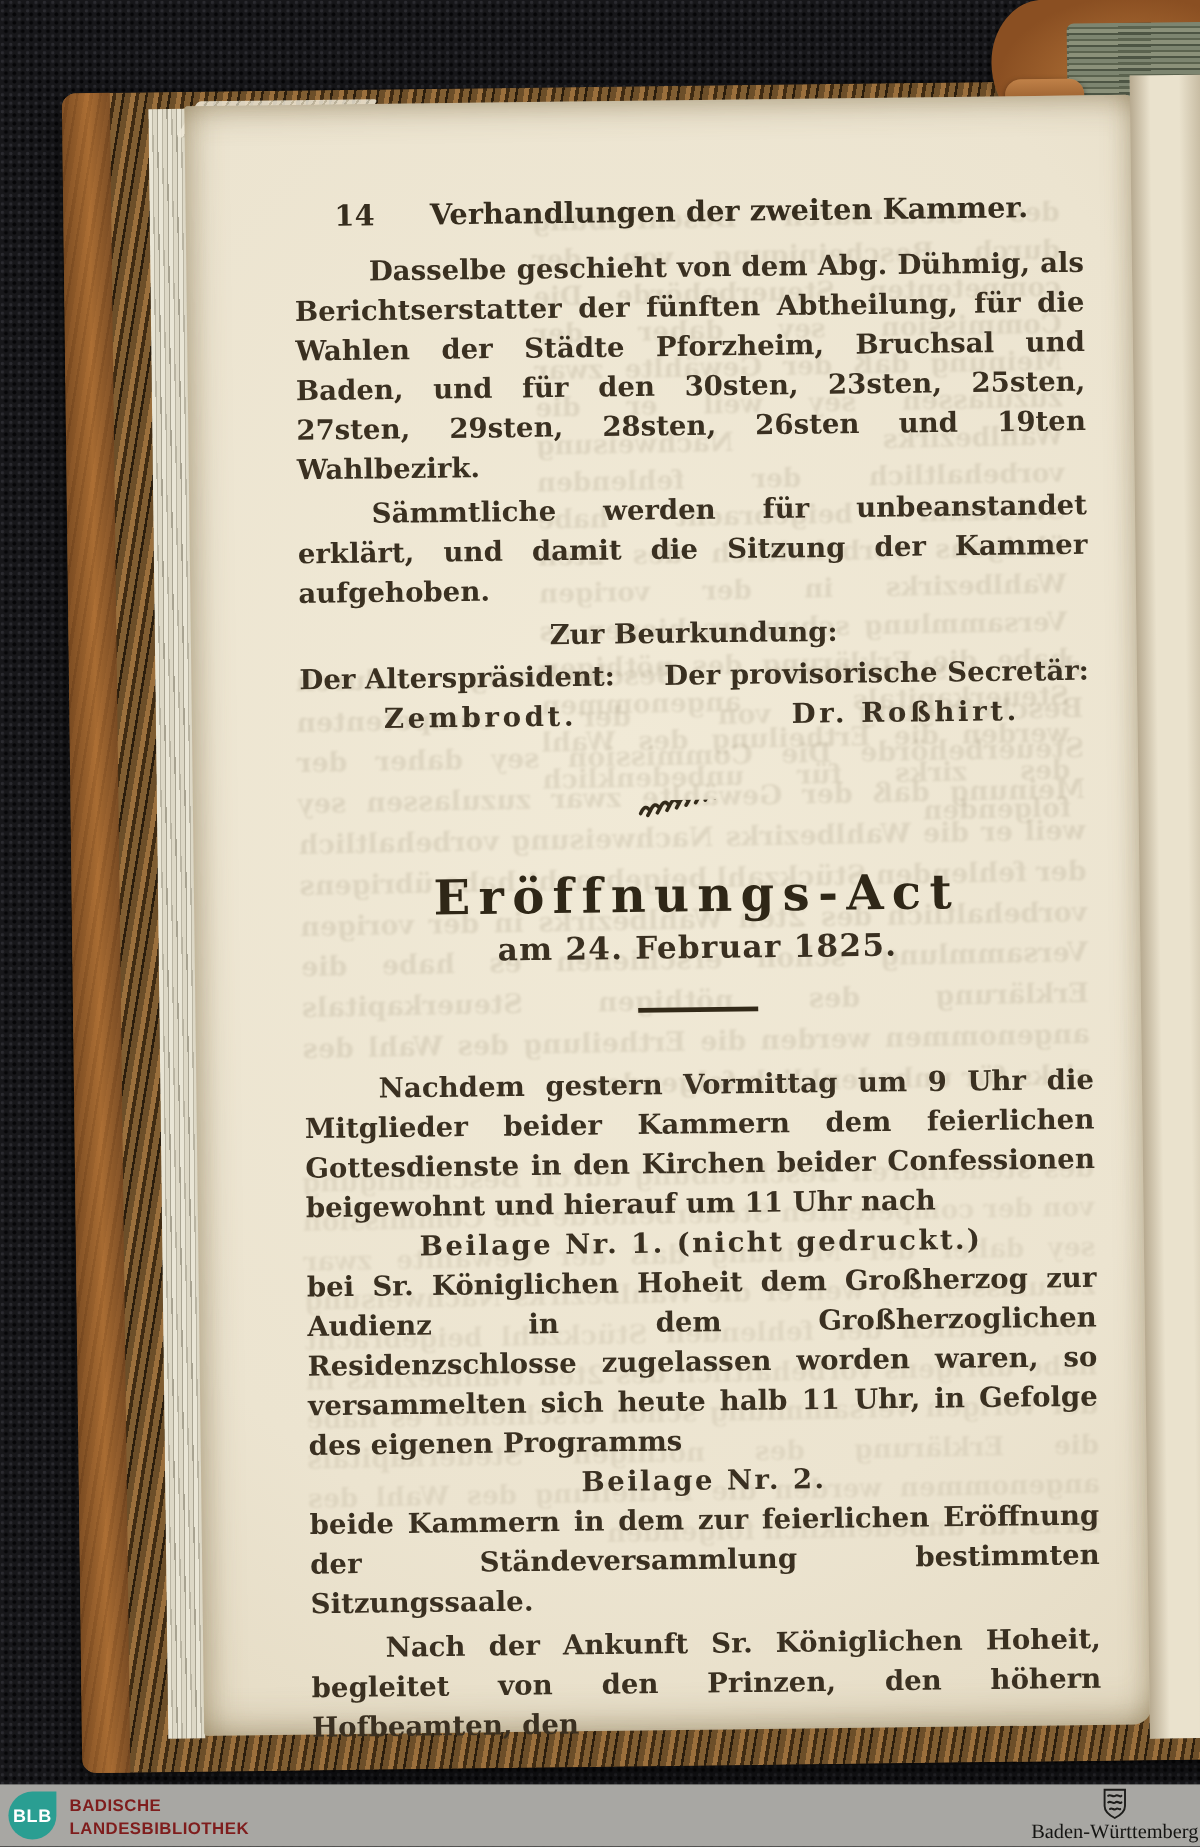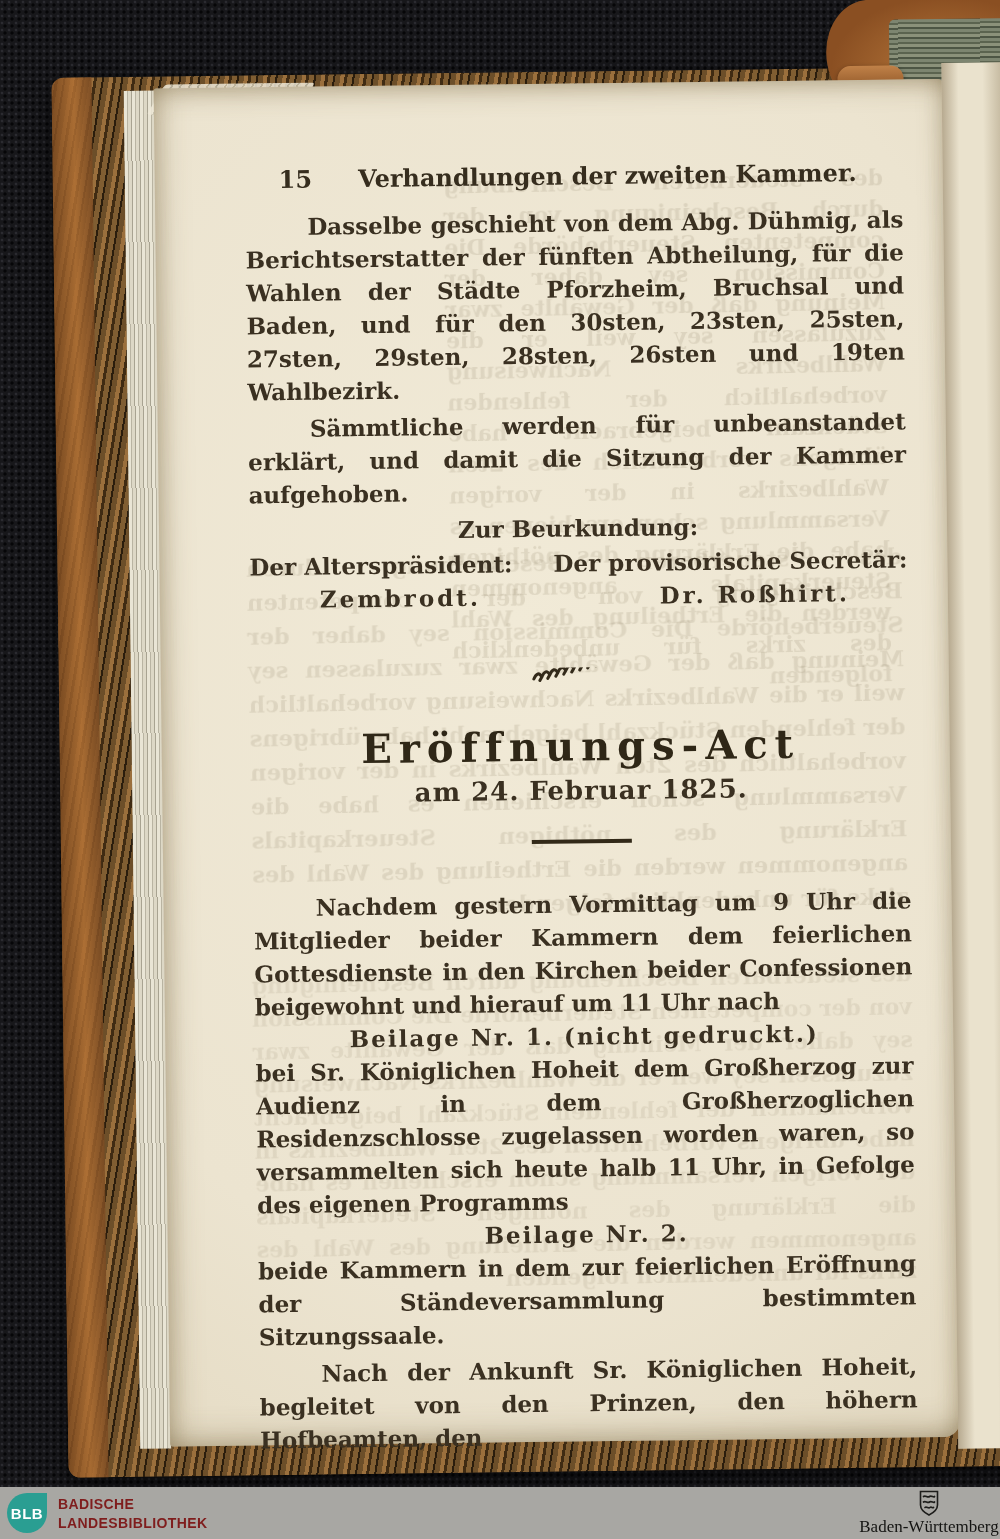--- a/index.html
+++ b/index.html
@@ -148,21 +148,21 @@
     <div class="fore-edge-green"></div>
     <div class="leather-roll"></div>
 
     <div class="main-page">
       <div class="bleed b1">des steuerbaren Beschreibung durch Bescheinigung von der competenten Steuerbehörde Die Commission sey daher der Meinung daß der Gewählte zwar zuzulassen sey weil er die Wahlbezirks Nachweisung vorbehaltlich der fehlenden Stückzahl beigebracht habe übrigens vorbehaltlich des 2ten Wahlbezirks in der vorigen Versammlung schon erschienen es habe die Erklärung des nöthigen Steuerkapitals angenommen werden die Ertheilung des Wahl des zirks für unbedenklich folgenden</div>
       <div class="bleed b2">des steuerbaren Beschreibung durch Bescheinigung von der competenten Steuerbehörde Die Commission sey daher der Meinung daß der Gewählte zwar zuzulassen sey weil er die Wahlbezirks Nachweisung vorbehaltlich der fehlenden Stückzahl beigebracht habe übrigens vorbehaltlich des 2ten Wahlbezirks in der vorigen Versammlung schon erschienen es habe die Erklärung des nöthigen Steuerkapitals angenommen werden die Ertheilung des Wahl des zirks für unbedenklich folgenden</div>
       <div class="bleed b3">des steuerbaren Beschreibung durch Bescheinigung von der competenten Steuerbehörde Die Commission sey daher der Meinung daß der Gewählte zwar zuzulassen sey weil er die Wahlbezirks Nachweisung vorbehaltlich der fehlenden Stückzahl beigebracht habe übrigens vorbehaltlich des 2ten Wahlbezirks in der vorigen Versammlung schon erschienen es habe die Erklärung des nöthigen Steuerkapitals angenommen werden die Ertheilung des Wahl des zirks für unbedenklich folgenden</div>
 
       <div class="page-text">
         <div class="header-row">
-          <span>15</span>
+          <span>14</span>
           <span class="run-title">Verhandlungen der zweiten Kammer.</span>
         </div>
 
         <p class="indent">Dasselbe geschieht von dem Abg. Dühmig, als Berichtserstatter der fünften Abtheilung, für die Wahlen der Städte Pforzheim, Bruchsal und Baden, und für den 30sten, 23sten, 25sten, 27sten, 29sten, 28sten, 26sten und 19ten Wahlbezirk.</p>
         <p class="indent mt4">Sämmtliche werden für unbeanstandet erklärt, und damit die Sitzung der Kammer aufgehoben.</p>
         <p class="center mt4">Zur Beurkundung:</p>
 
         <div class="sig-row">
           <span>Der Alterspräsident:</span>
           <span>Der provisorische Secretär:</span>

